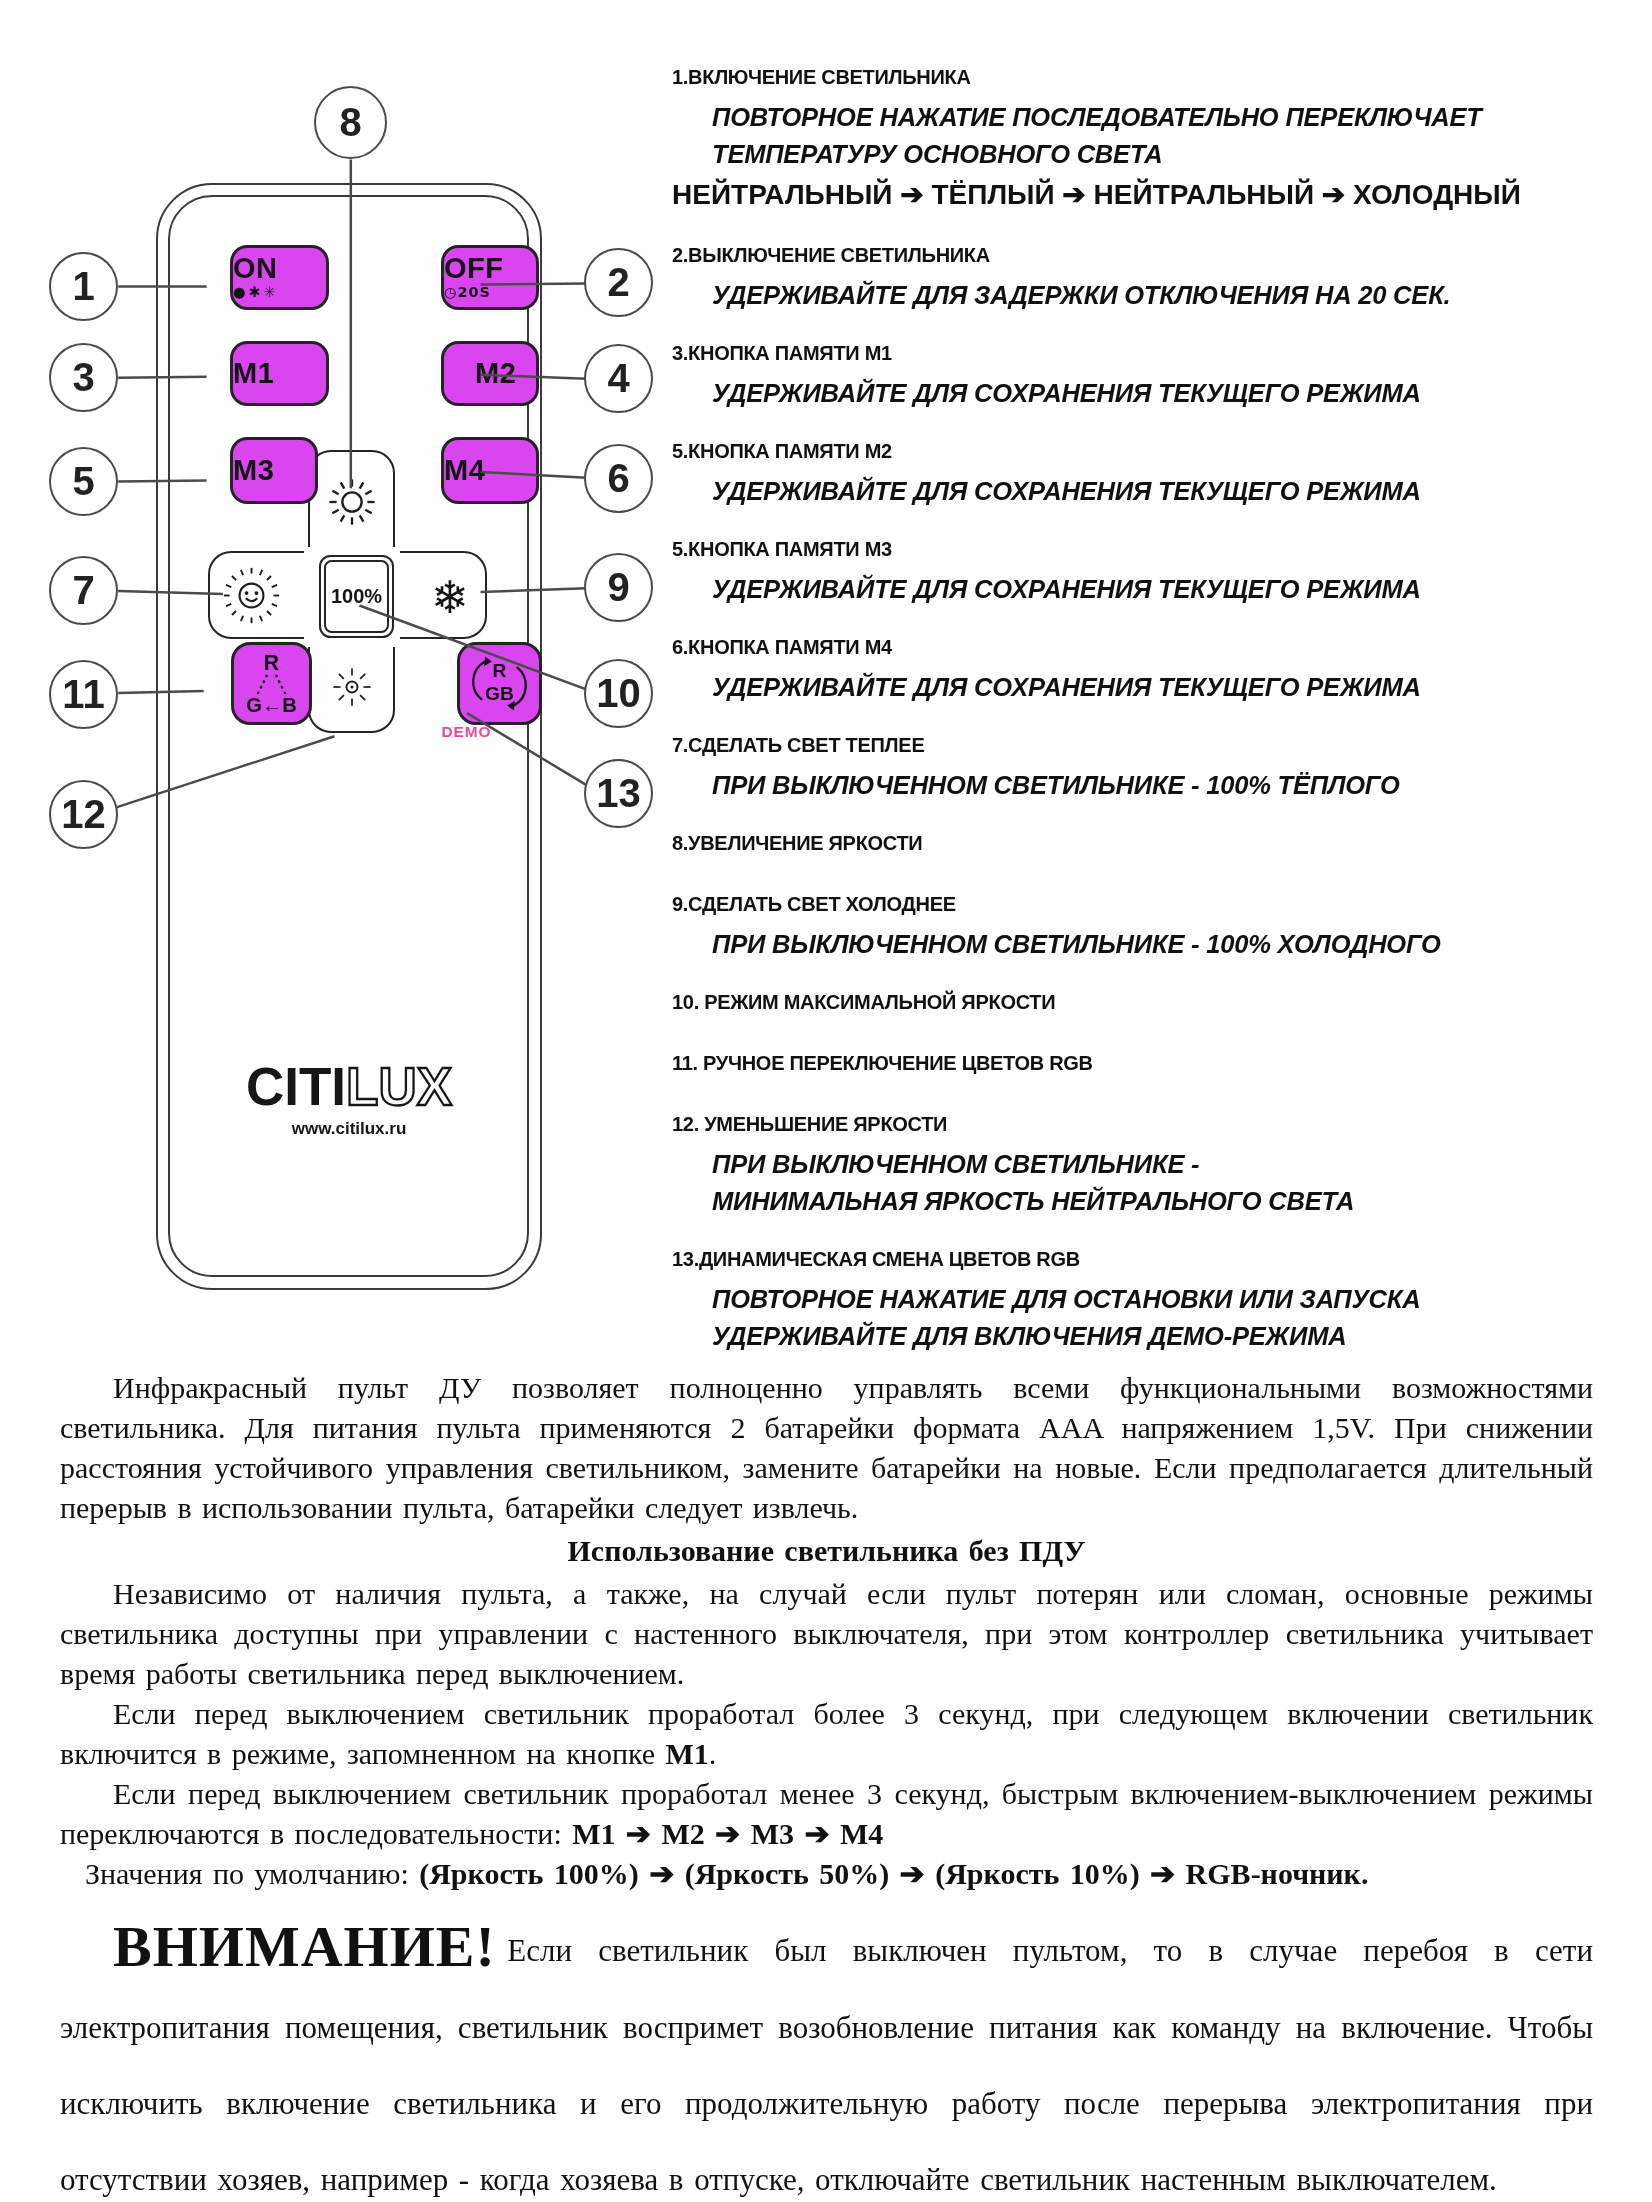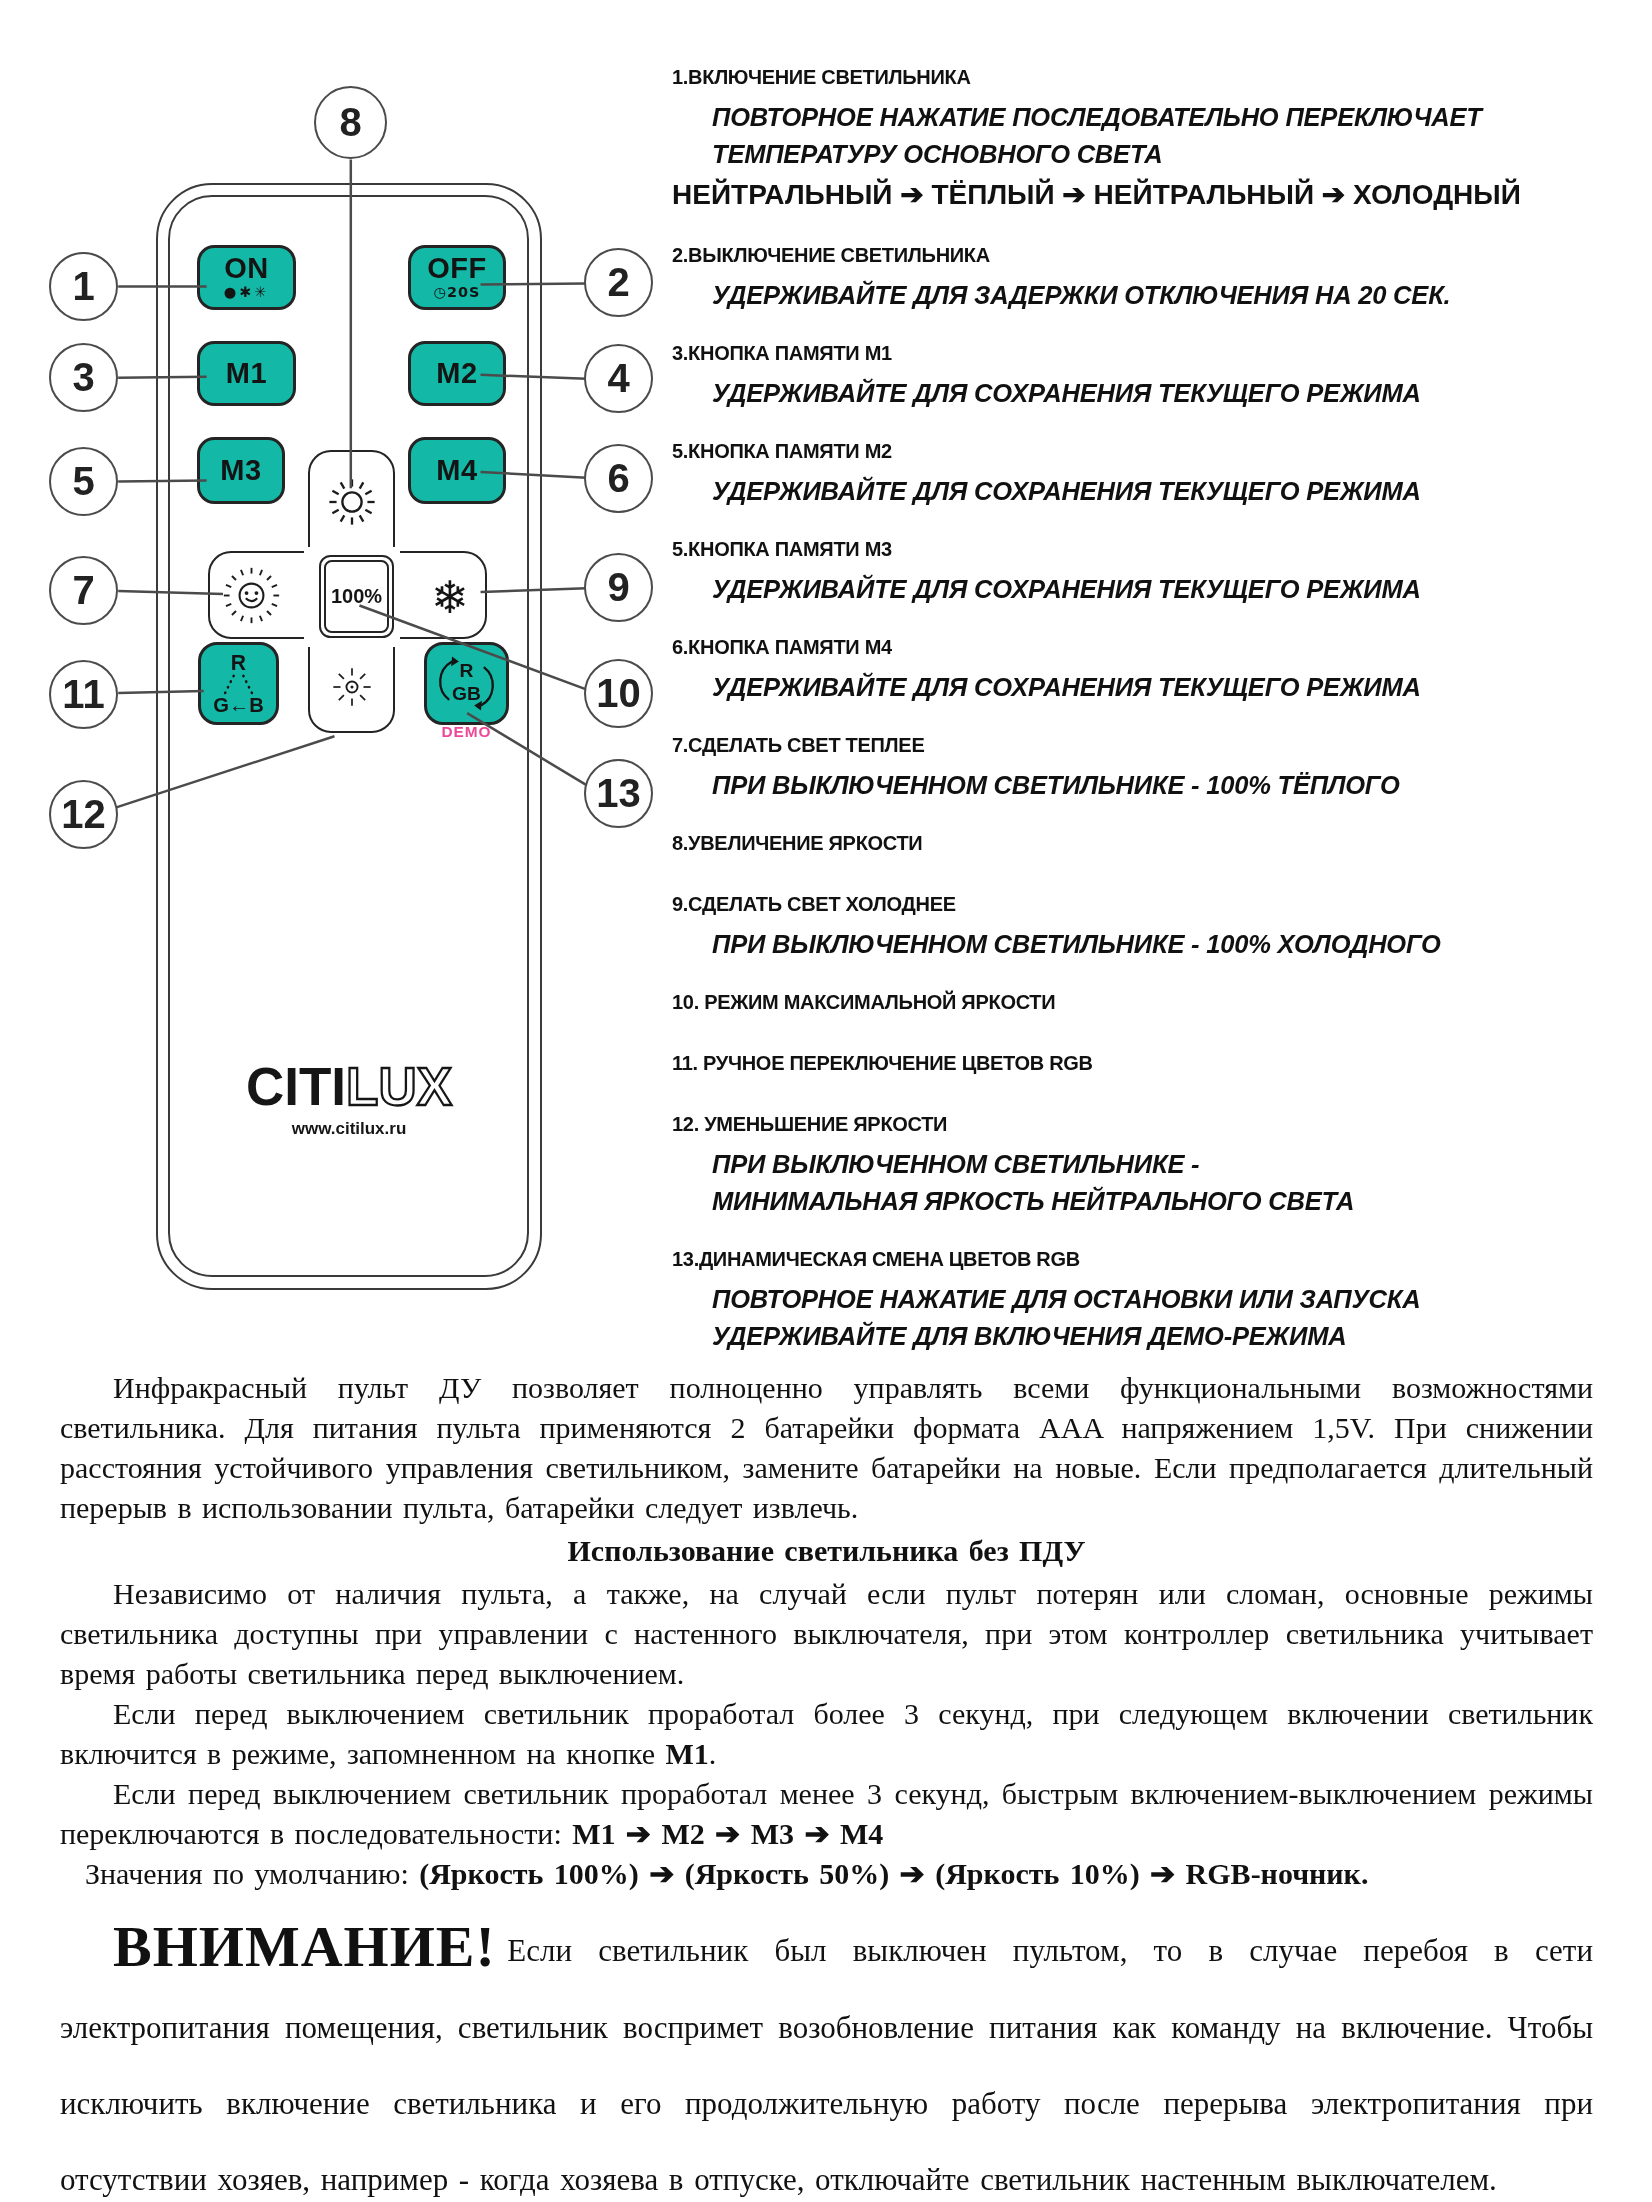--- a/index.html
+++ b/index.html
@@ -6,22 +6,22 @@
   .page{position:relative;width:1652px;height:2203px;background:#ffffff;overflow:hidden;
         font-family:"Liberation Sans",sans-serif;color:#1a1a1a;}
   .dj{font-family:"DejaVu Sans",sans-serif;}
 
   
   .remote-outer{position:absolute;left:156px;top:183px;width:386px;height:1107px;
 ardy    border:2.9px solid #3a3a3a;border-radius:56px;box-sizing:border-box;background:#fff;}
   .remote-outer{border:2.9px solid #3a3a3a;}
   .remote-inner{position:absolute;left:168px;top:195px;width:361px;height:1082px;
     border:2.4px solid #3a3a3a;border-radius:44px;box-sizing:border-box;}
-  .btn{position:absolute;border:3.1px solid #242424;border-radius:17.3px;background:#14b8a6;
-    box-sizing:border-box;display:flex;flex-direction:column;align-items:center;justify-content:center;z-index:2;}
+  .btn{position:absolute;border:3.1px solid #242424;border-radius:17.3px;background:#d946ef;
+    box-sizing:border-box;display:flex;flex-direction:column;align-items:flex-start;justify-content:center;z-index:2;margin-left:33px;}
   .btn-label{font-weight:bold;font-size:29px;letter-spacing:0.5px;line-height:29px;color:#141414;}
   .btn-subrow{font-size:14.4px;font-weight:bold;letter-spacing:2.9px;line-height:16.3px;margin-top:1px;color:#141414;}
   .cross{position:absolute;border:2.9px solid #242424;border-radius:23px;background:#fff;box-sizing:border-box;z-index:1;}
   .cross-mask{position:absolute;left:304px;top:547px;width:96px;height:100px;background:#fff;z-index:2;}
   .btn100{position:absolute;left:319px;top:555px;width:75px;height:83px;border:2.5px solid #242424;
     border-radius:11.5px;box-sizing:border-box;background:#fff;z-index:3;display:flex;}
   .btn100-in{flex:1;margin:2.9px;border:2.3px solid #242424;border-radius:7.7px;display:flex;
     align-items:center;justify-content:center;font-weight:bold;font-size:20px;color:#141414;}
   .icon-abs{position:absolute;z-index:2;display:flex;align-items:center;justify-content:center;}
   .flake{font-size:45px;font-weight:bold;color:#141414;line-height:1;}
@@ -74,21 +74,21 @@
     <div class="btn-subrow dj">●✱✳</div>
   </div>
   <div class="btn" style="left:408px;top:245px;width:98px;height:65px;">
     <div class="btn-label">OFF</div>
     <div class="btn-subrow dj" style="letter-spacing:1px;">◷20S</div>
   </div>
 
   <div class="btn" style="left:197px;top:341px;width:99px;height:65px;">
     <div class="btn-label">M1</div>
   </div>
-  <div class="btn" style="left:408px;top:341px;width:98px;height:65px;">
+  <div class="btn" style="left:408px;top:341px;width:98px;height:65px;padding-left:31px;">
     <div class="btn-label">M2</div>
   </div>
 
   <div class="btn" style="left:197px;top:437px;width:88px;height:67px;">
     <div class="btn-label">M3</div>
   </div>
   <div class="btn" style="left:408px;top:437px;width:98px;height:67px;">
     <div class="btn-label">M4</div>
   </div>
 

